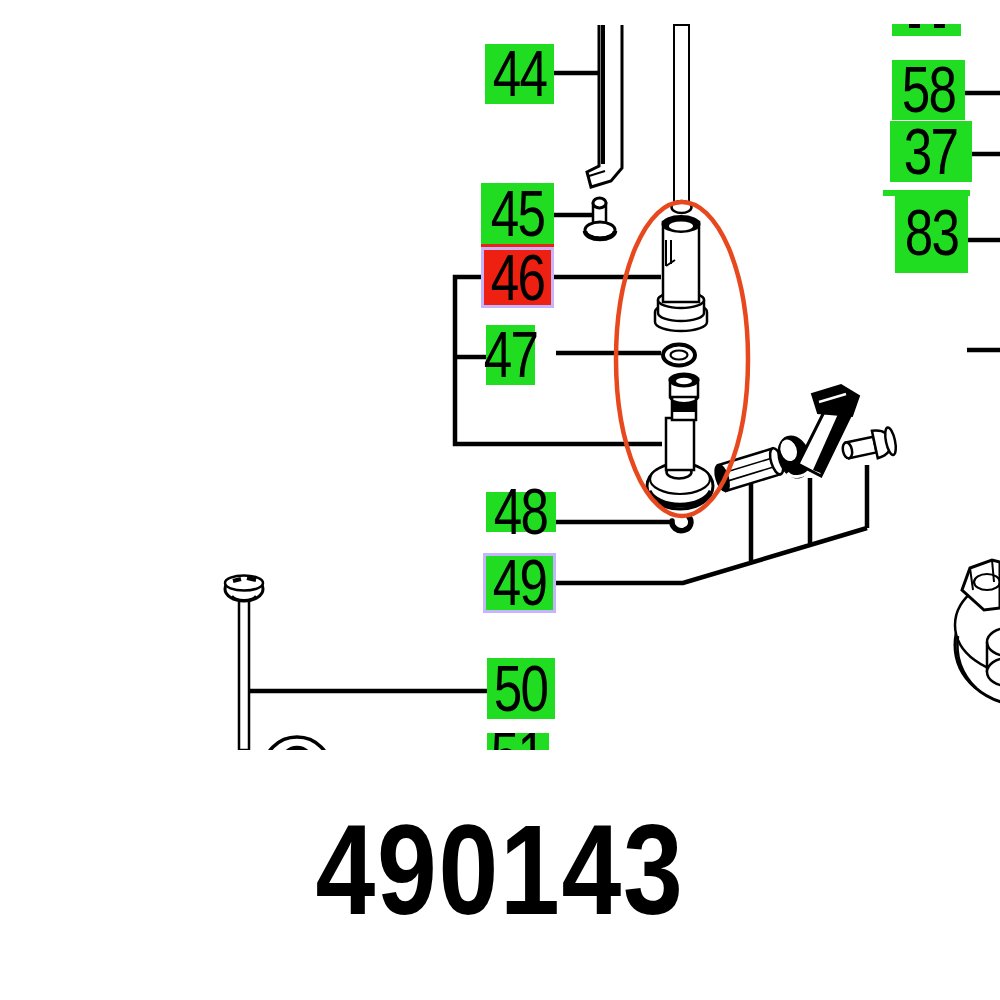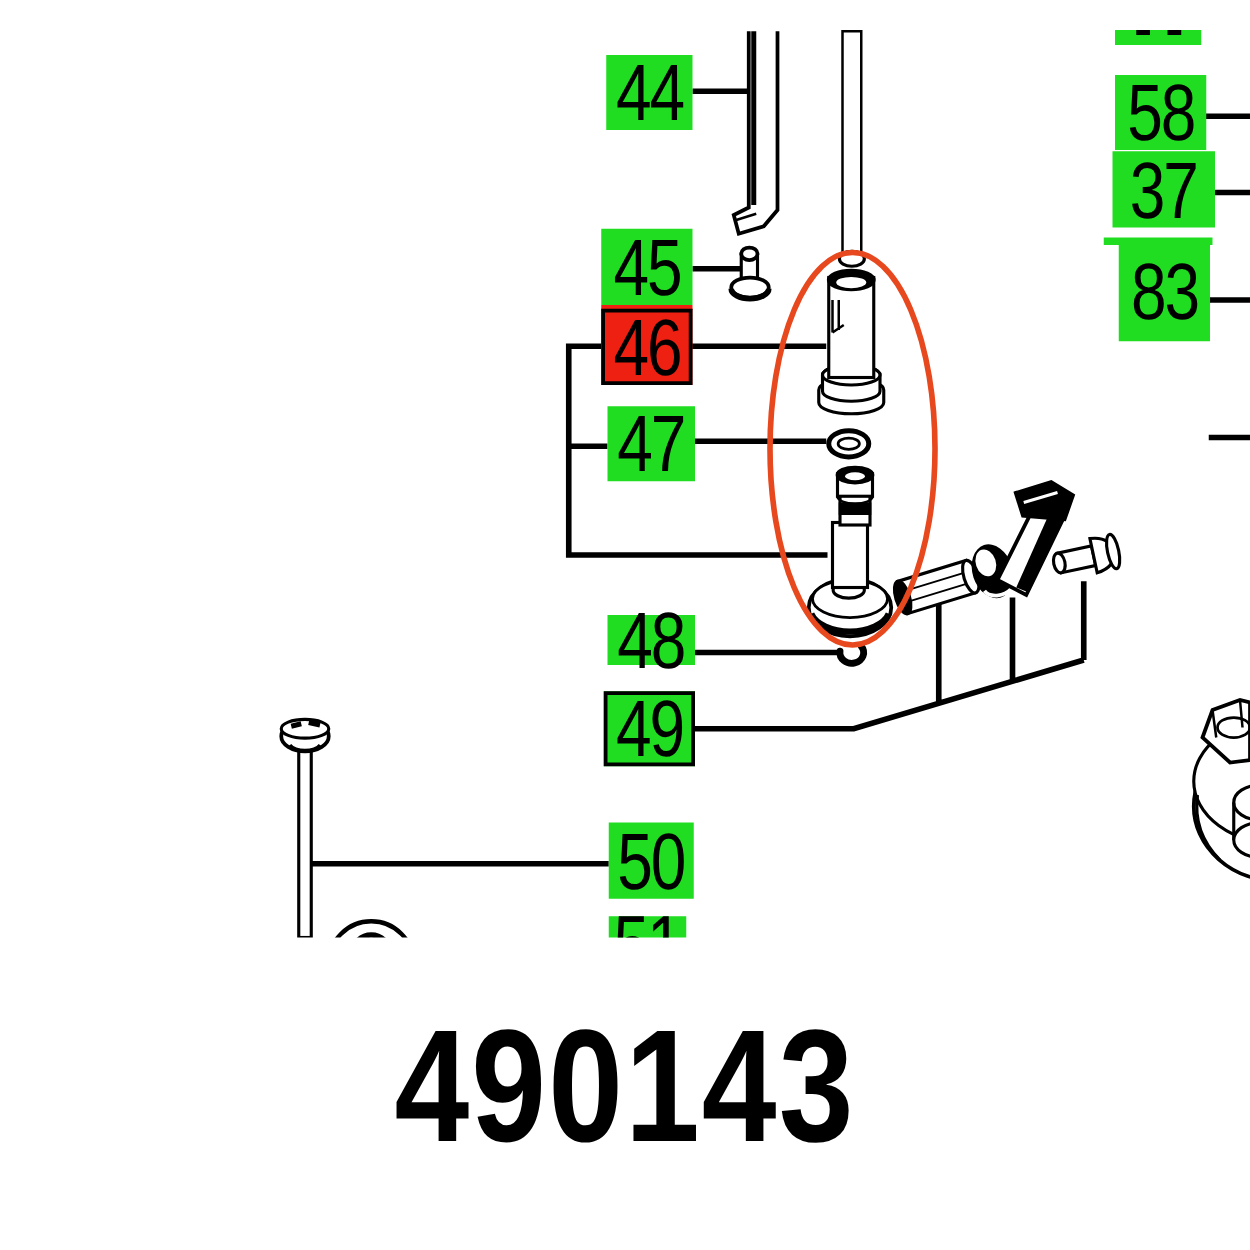--- a/index.html
+++ b/index.html
@@ -4,21 +4,21 @@
 <style>
   html,body{margin:0;padding:0;background:#fff;}
   #stage{position:relative;width:1000px;height:1000px;background:#fff;overflow:hidden;
          font-family:"Liberation Sans",sans-serif;}
   #diagram-svg{position:absolute;left:0;top:0;}
   .callout{position:absolute;display:flex;align-items:center;justify-content:center;
            background:#21dd21;color:#000;text-align:right;}
   .callout .num{font-size:64px;line-height:56px;font-weight:400;transform:scaleX(.8);
                 letter-spacing:-2px;}
   .red{background:#ee2012;}
-  .outlined{border:3px solid #000000;}
+  .outlined{border:3px solid #c4b5fd;}
   .clipped{overflow:hidden;align-items:flex-start;}
   .clipped .num{margin-top:-6px;}
   .sliver{position:absolute;background:#21dd21;display:flex;justify-content:center;}
   .sliver .mark{width:11px;height:4px;background:#000;margin:0 7px;}
   #drawing-number{position:absolute;left:0;width:1000px;top:806px;text-align:center;
                   font-size:128px;font-weight:700;color:#000;transform:scaleX(.84);
                   letter-spacing:2px;line-height:1.0;}
 </style>
 </head>
 <body>
@@ -151,21 +151,21 @@
 <div class="callout" style="left:481px;top:183px;width:73px;height:61px">
   <span class="num">45</span>
 </div>
 
 <div class="sliver" style="left:481px;top:244px;width:73px;height:4px;background:#ee2012"></div>
 
 <div class="callout red outlined" style="left:481px;top:247px;width:67px;height:55px">
   <span class="num">46</span>
 </div>
 
-<div class="callout" style="left:486px;top:325px;width:70px;height:60px">
+<div class="callout" style="left:486px;top:325px;width:49px;height:60px">
   <span class="num">47</span>
 </div>
 
 <div class="callout" style="left:486px;top:492px;width:70px;height:40px">
   <span class="num">48</span>
 </div>
 
 <div class="callout outlined" style="left:483px;top:553px;width:67px;height:54px">
   <span class="num">49</span>
 </div>

